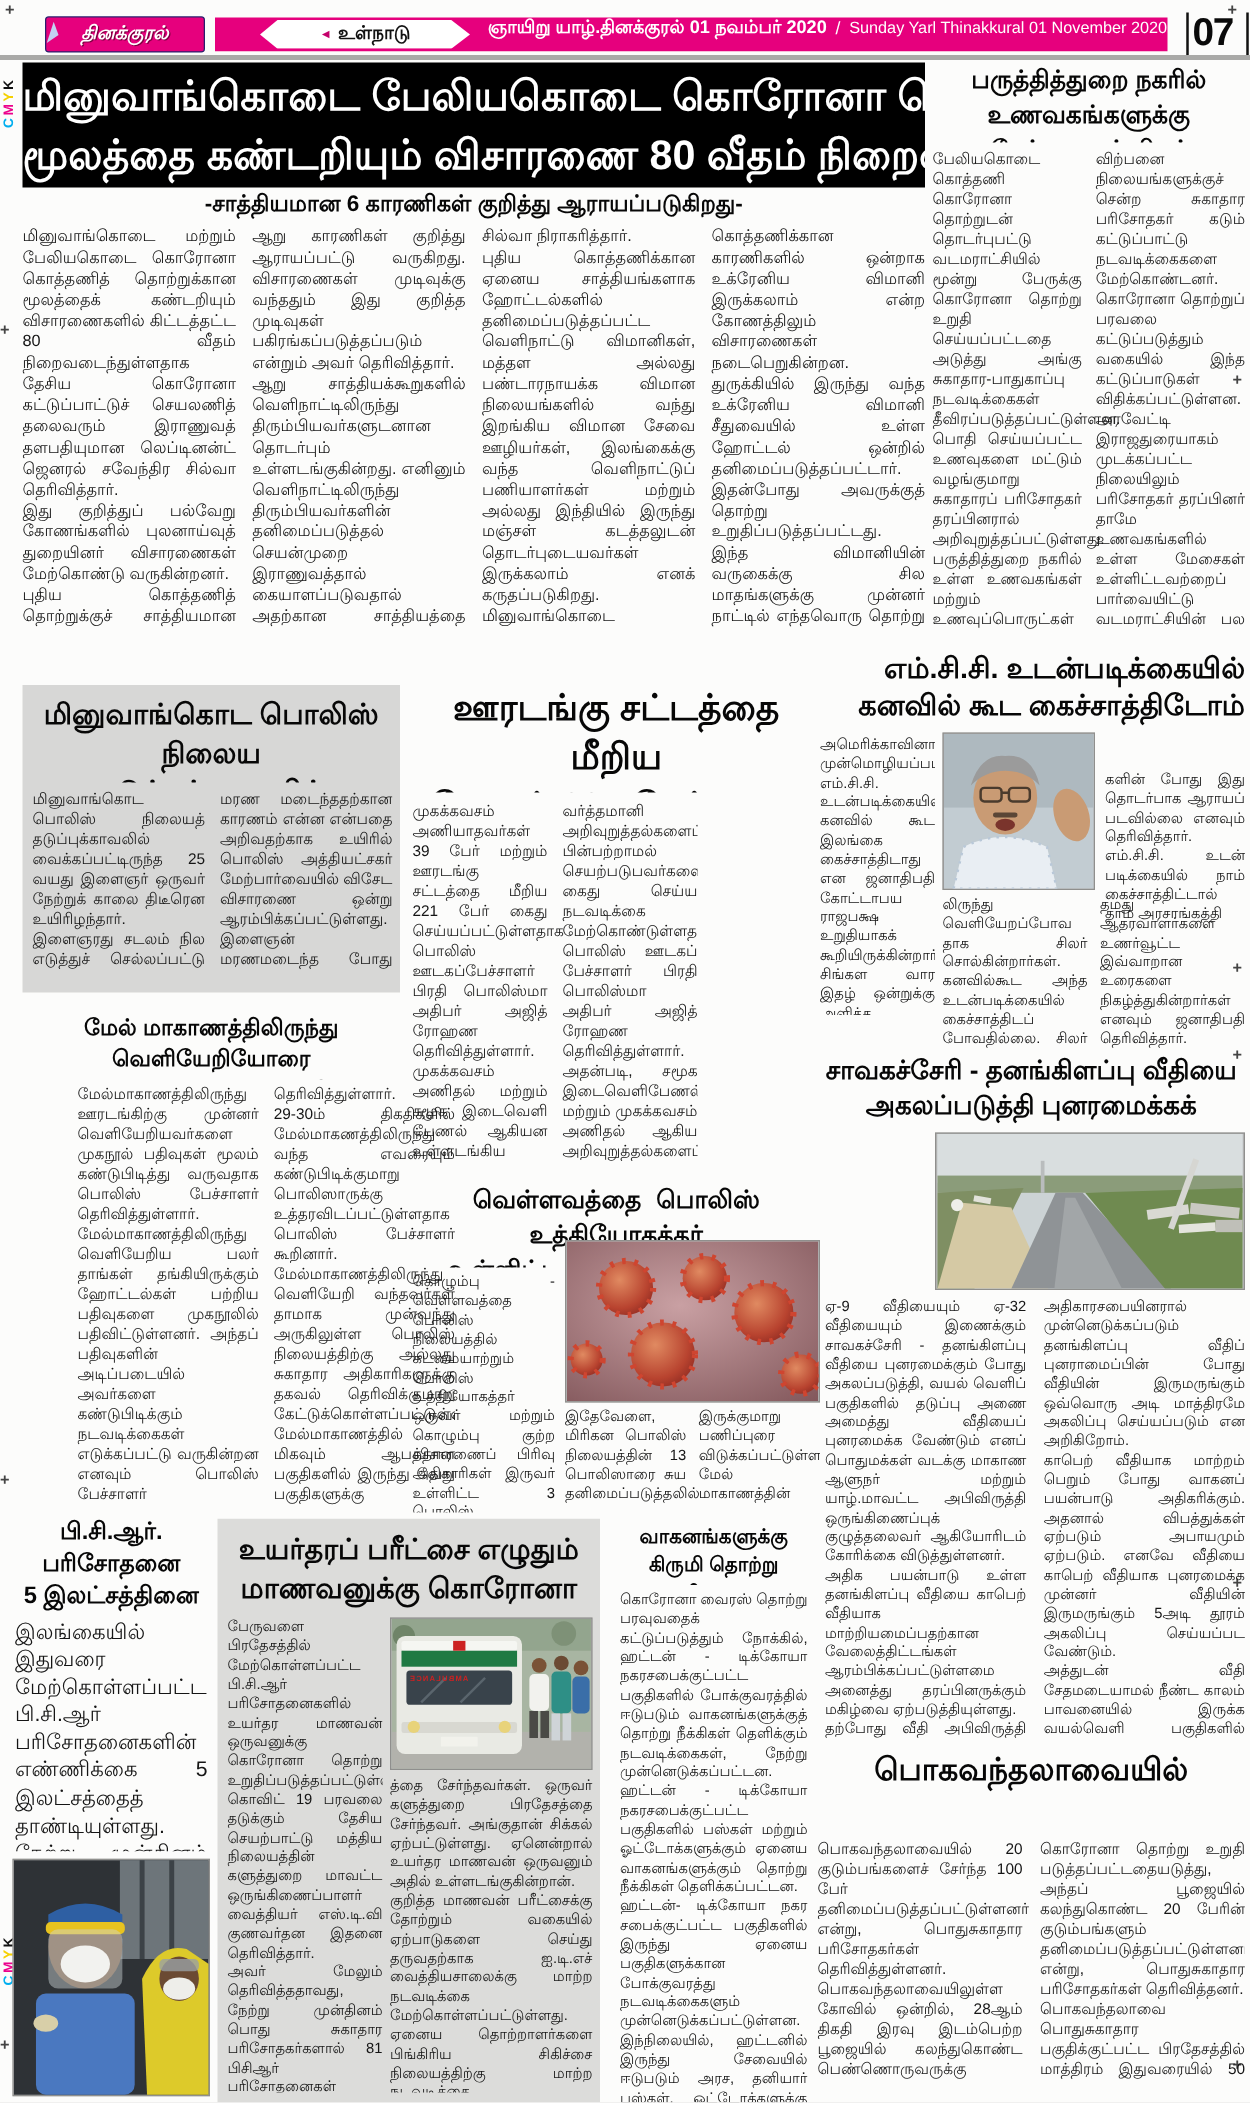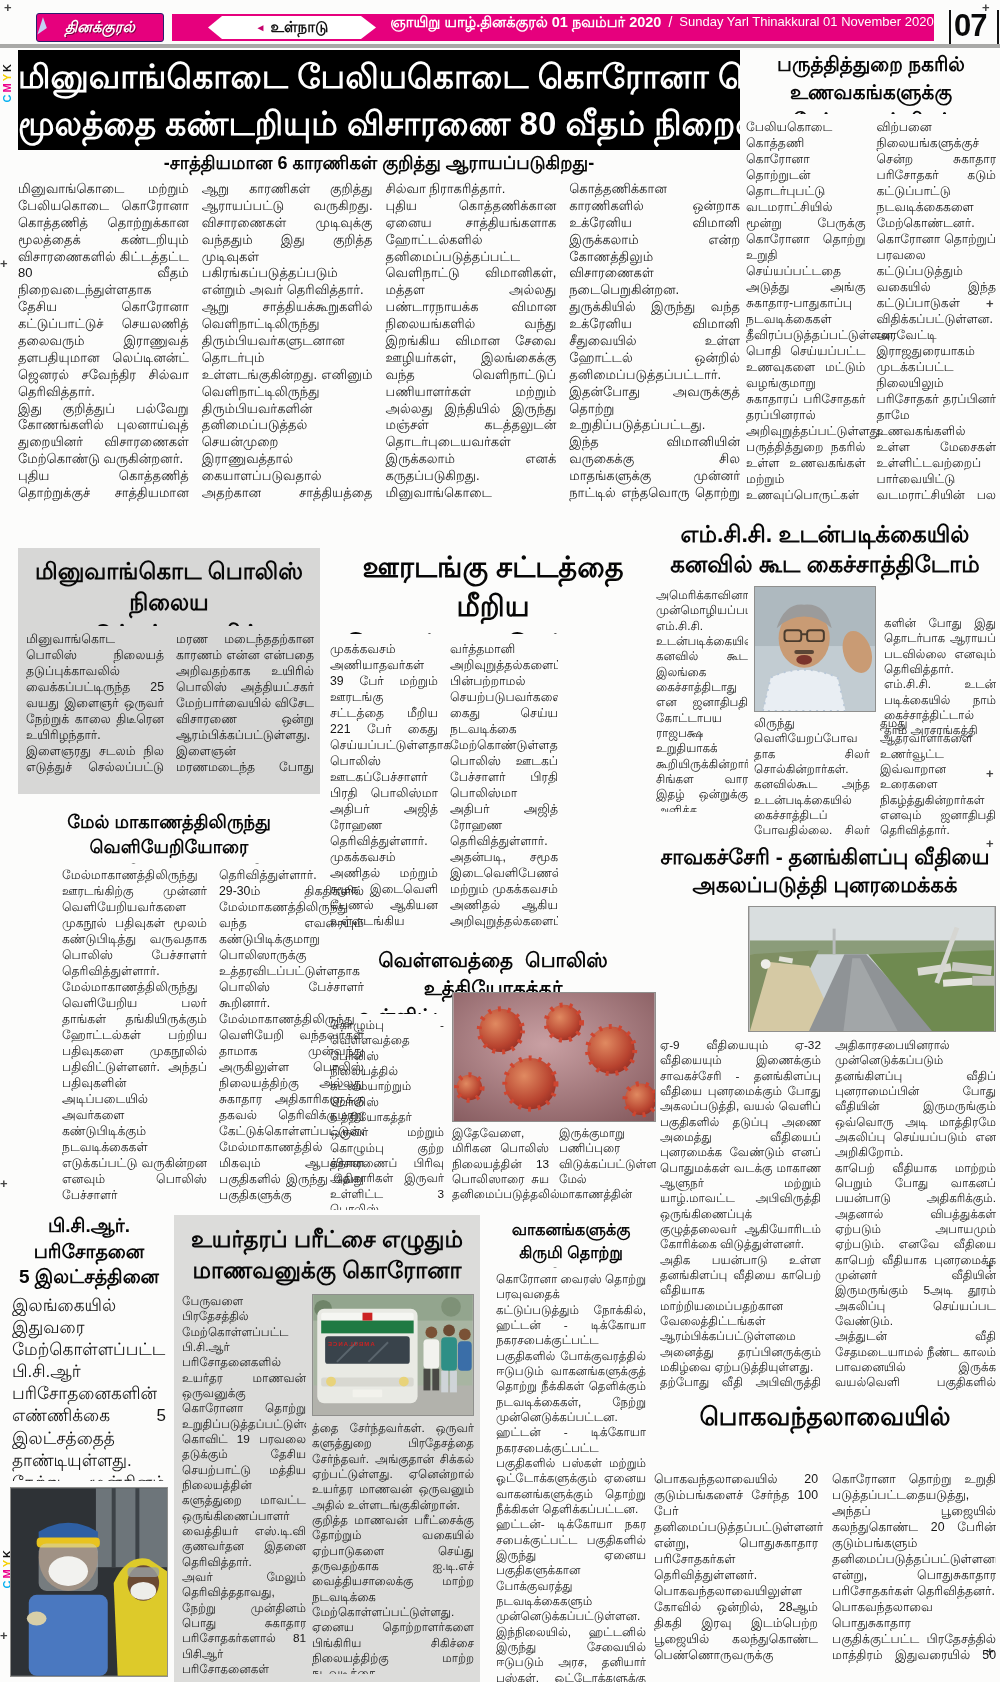--- a/index.html
+++ b/index.html
@@ -74,21 +74,21 @@
   #pcr-hl { left:10px; top:1213px; width:158px; height:78px; font-size:19px; line-height:1.35; }
   #pcr-body { left:12px; top:1295px; width:154px; height:186px; font-size:17px; }
   #pcr-photo { left:10px; top:1487px; width:158px; height:190px; }
 
   
   #curfew-hl { left:328px; top:548px; width:330px; height:86px; font-size:29px; line-height:1.35; }
   #curfew-body { left:330px; top:642px; width:228px; height:292px; column-count:2; column-gap:12px;
     font-size:12.3px; }
 
   
-  #mcc-hl { left:654px; top:520px; width:342px; height:62px; font-size:23px; line-height:1.3; }
+  #mcc-hl { left:654px; top:520px; width:342px; height:62px; font-size:23px; line-height:1.3;text-align:right; }
   #mcc-col1 { left:656px; top:588px; width:92px; height:224px; font-size:11.8px; }
   #mcc-photo { left:754px; top:586px; width:122px; height:126px; }
   #mcc-col2 { left:884px; top:616px; width:112px; height:126px; font-size:11.8px; }
   #mcc-below { left:754px; top:716px; width:242px; height:124px; column-count:2; column-gap:10px;
     font-size:11.8px; }
 
   
   #road-hl { left:654px; top:843px; width:342px; height:58px; font-size:21px; line-height:1.35; }
   #road-photo { left:748px; top:906px; width:248px; height:126px; }
   #road-body { left:660px; top:1038px; width:336px; height:354px; column-count:2; column-gap:14px;

